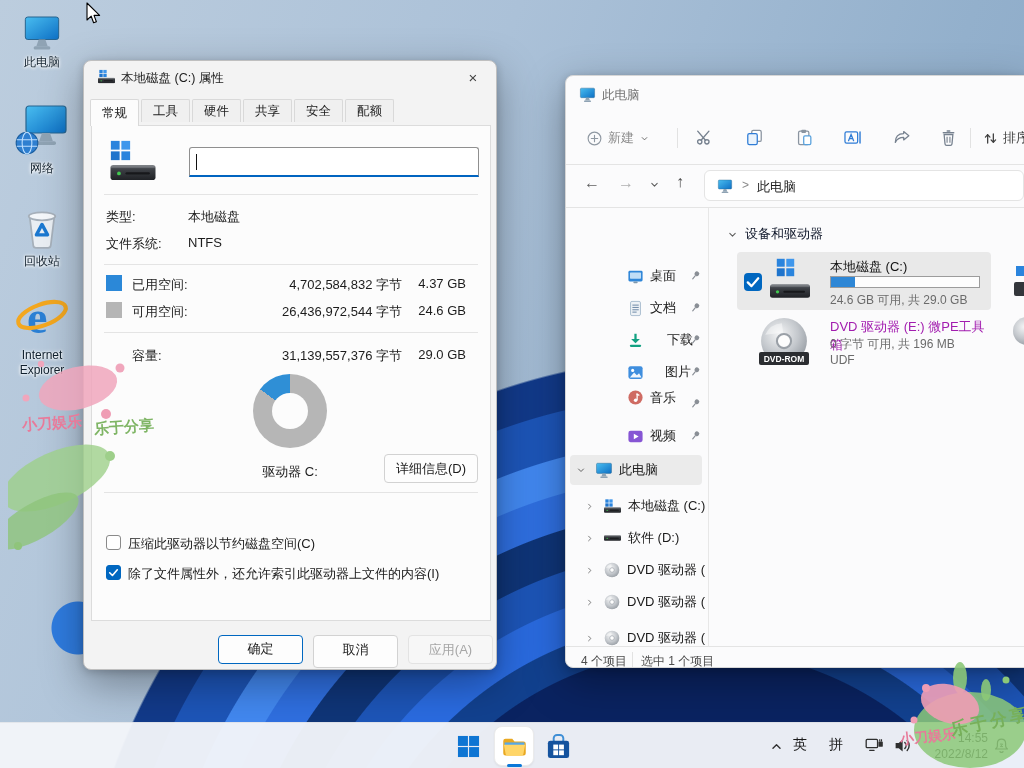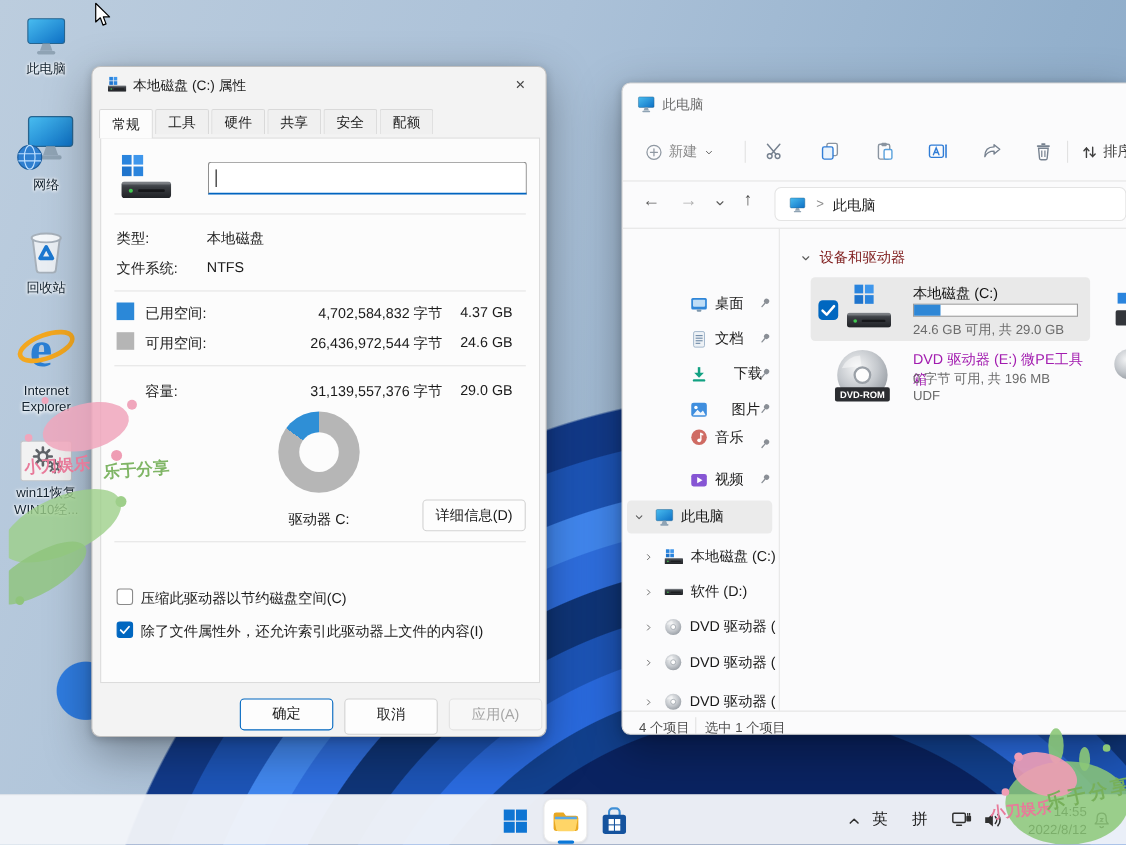--- a/index.html
+++ b/index.html
@@ -235,29 +235,20 @@
  <div class="dicon" style="top:289px">
   <svg width="56" height="56" viewBox="0 0 56 56">
    <text x="13" y="44" font-size="46" font-weight="bold" fill="#2a7fd4" font-family="Liberation Serif,serif">e</text>
    <g transform="rotate(-20 28 26)">
           <ellipse cx="28" cy="26" rx="25" ry="10.5" fill="none" stroke="#f3a71f" stroke-width="4.2"></ellipse>
         </g>
   </svg>
   <span class="lbl">Internet</span>
   <span class="lbl">Explorer</span>
  </div>
- <div class="dicon" style="top:400px">
-  <svg width="48" height="38" viewBox="0 0 48 38">
-   <rect x="1" y="1" width="46" height="36" rx="2" fill="#f2f2f2" stroke="#c2c6ca"></rect>
-   <use href="#sym-gear" x="10" y="4" width="22" height="22"></use>
-   <use href="#sym-gear" x="24" y="16" width="16" height="16"></use>
-  </svg>
-  <span class="lbl">win11恢复</span>
-  <span class="lbl">WIN10经...</span>
- </div>
 
  <div class="win" style="left:565px;top:75px;width:460px;height:593px;border-radius:8px 0 0 8px;border:1px solid #d6d6d6;background:#fbfbfc">
 
   <svg class="abs" style="left:13px;top:10px" width="17" height="17" viewBox="0 0 24 24">
         <use href="#sym-monitor"></use>
       </svg>
   <span class="abs" style="left:36px;top:11px;font-size:12.5px;color:#707070">此电脑</span>
 
   <div class="abs" style="left:16px;top:42px;width:443px;height:40px">
    <div class="abs" style="left:4px;top:6px;width:68px;height:28px;display:flex;align-items:center;gap:5px">
@@ -440,21 +431,21 @@
           </svg>
     <span style="margin-left:7px">DVD 驱动器 (F:)</span>
    </div>
   </div>
   <div class="sep-v" style="left:142px;top:132px;height:438px;background:#e7e7e7"></div>
 
   <div class="abs" style="left:160px;top:146px;width:300px;height:24px;display:flex;align-items:center;gap:6px">
    <svg width="13" height="13" viewBox="0 0 24 24">
           <use href="#sym-chevD"></use>
         </svg>
-   <span style="font-size:13px;color:#7f1d1d">设备和驱动器</span>
+   <span style="font-size:13px;color:#0f172a">设备和驱动器</span>
   </div>
 
   <div class="tile" style="left:171px;top:176px;width:254px;height:58px;background:#e9e9e9">
    <div class="abs" style="left:7px;top:21px;width:18px;height:18px;background:#0067c0;border-radius:4px">
     <svg width="18" height="18" viewBox="0 0 24 24">
             <use href="#sym-check"></use>
           </svg>
    </div>
    <svg class="abs" style="left:32px;top:6px" width="42" height="44" viewBox="0 0 42 44">
     <use href="#sym-win4" x="7" y="0" width="19" height="19"></use>

